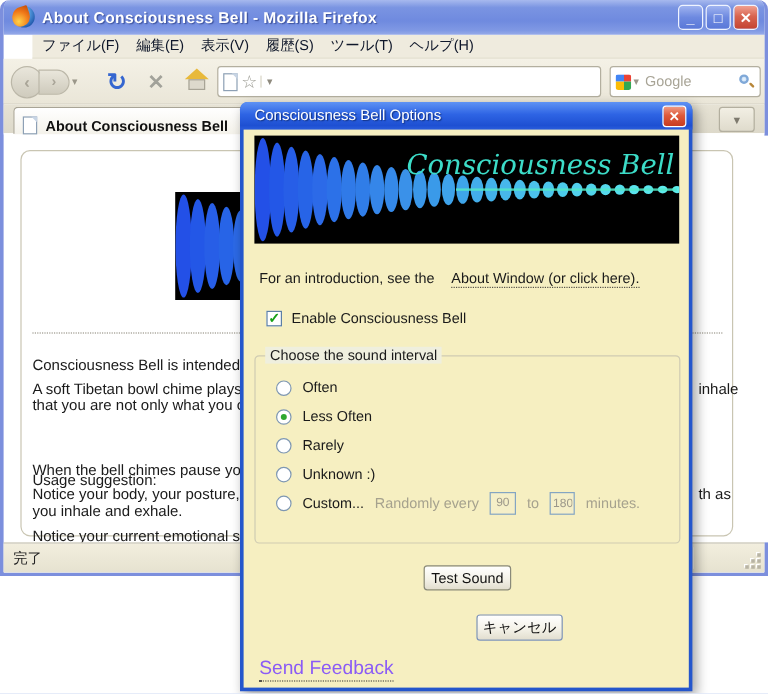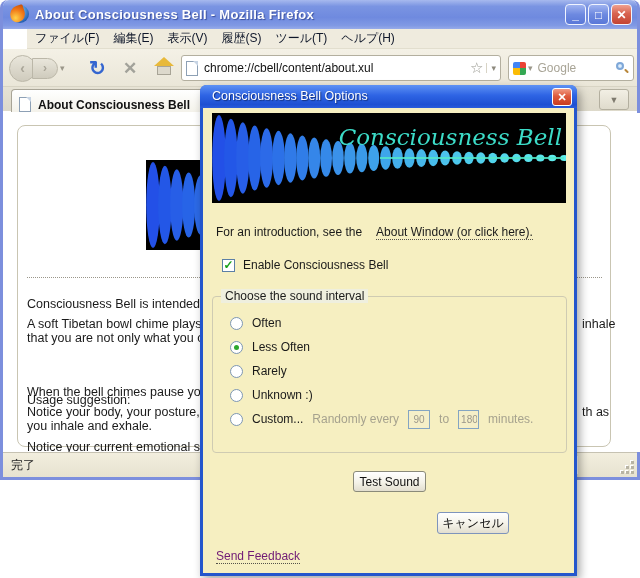--- a/index.html
+++ b/index.html
@@ -137,22 +137,22 @@
   .num-field { width:22px; height:19px; border:1px solid #84A5C2; background:#F5EFC8; color:#9B978A;
                font-size:10px; text-align:center; padding:0 1px; overflow:hidden; font-family:"Liberation Sans",sans-serif; }
   .num-field.narrow { width:21px; text-align:left; padding-left:2px; }
 
   .xp-btn { border:1px solid #8E9CB4; border-radius:3px; font-size:12px; color:#111;
             background:linear-gradient(180deg,#FFFFFF,#F4F2E8 55%,#E2DECF); display:flex; align-items:center;
             justify-content:center; font-family:"Liberation Sans",sans-serif; }
   .btn-test { position:absolute; left:150px; top:363px; width:73px; height:21px; border-color:#8A8A7A; }
   .btn-ok { position:absolute; left:106px; top:403px; width:74px; height:24px;
             border:1px solid #27499C; box-shadow:0 0 0 2px #4A78D8; }
-  .btn-cancel { position:absolute; left:194px; top:404px; width:72px; height:22px; border-color:#7E94BC;margin-left:40px; }
-  .feedback { position:absolute; left:13px; top:441px; font-size:12px; color:#701a75;
+  .btn-cancel { position:absolute; left:194px; top:404px; width:72px; height:22px; border-color:#7E94BC; }
+  .feedback { position:absolute; left:13px; top:441px; font-size:16px; color:#8b5cf6;
               border-bottom:1px dotted #55524A; cursor:pointer; }
 </style>
 </head>
 <body>
 
 <div id="screen">
 
   <div id="ffwin">
 
     <div id="titlebar">
@@ -181,21 +181,20 @@
         <span class="drop-sm">▾</span>
       </span>
       <span class="reload">↻</span>
       <span class="stop">✕</span>
       <span class="home">
         <span class="roof"></span>
         <span class="body"></span>
       </span>
       <span class="urlbar">
         <span class="page-ico"></span>
-        <input class="url-text" value="chrome://cbell/content/about.xul" style="">
         <span class="star">☆</span>
         <span class="urldrop">▾</span>
       </span>
       <span class="searchbox">
         <span class="g-logo">
             <i class="g-b"></i>
             <i class="g-r"></i>
             <i class="g-y"></i>
             <i class="g-g"></i>
           </span>

